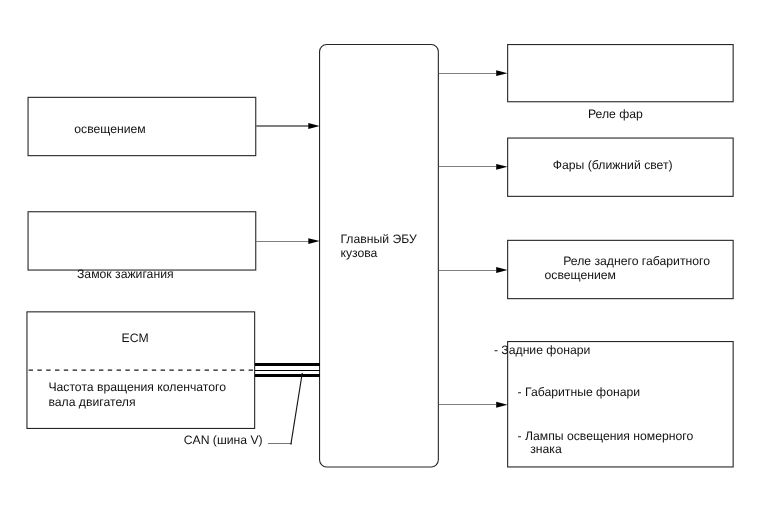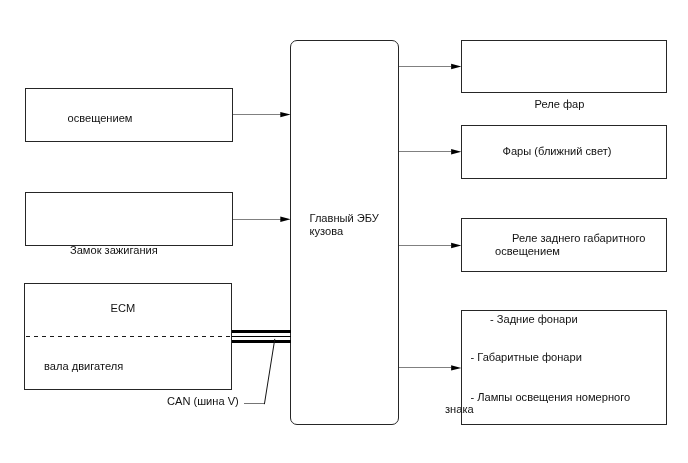--- a/index.html
+++ b/index.html
@@ -16,41 +16,42 @@
 <div id="diagram">
 
   <div class="box" style="left:25px;top:88px;width:208px;height:54px;"></div>
   <div class="txt" style="left:39.5px;top:112px;padding-left:28px;">освещением</div>
 
   <div class="box" style="left:25px;top:192px;width:208px;height:54px;"></div>
   <div class="txt" style="left:70px;top:212px;margin-top:32px;">Замок зажигания</div>
 
   <div class="box" style="left:24px;top:283px;width:208px;height:107px;"></div>
   <div class="txt" style="left:110.5px;top:302px;">ECM</div>
+  <div class="txt" style="left:44px;top:346px;">Частота вращения коленчатого</div>
   <div class="txt" style="left:44px;top:359.5px;">вала двигателя</div>
 
   <div class="box" style="left:290px;top:40px;width:109px;height:385px;border-radius:7px;"></div>
   <div class="txt" style="left:309.5px;top:212px;">Главный ЭБУ</div>
   <div class="txt" style="left:309.5px;top:225px;">кузова</div>
 
   <div class="box" style="left:461px;top:40px;width:206px;height:53px;"></div>
   <div class="txt" style="left:534.5px;top:59.5px;margin-top:38px;">Реле фар</div>
 
   <div class="box" style="left:461px;top:125px;width:206px;height:54px;"></div>
   <div class="txt" style="left:502.5px;top:145px;">Фары (ближний свет)</div>
 
   <div class="box" style="left:461px;top:218px;width:206px;height:54px;"></div>
   <div class="txt" style="left:495px;top:232px;margin-left:17px;">Реле заднего габаритного</div>
   <div class="txt" style="left:495px;top:245px;">освещением</div>
 
   <div class="box" style="left:461px;top:310px;width:206px;height:115px;"></div>
-  <div class="txt" style="left:490px;top:312.5px;">- Задние фонари</div>
+  <div class="txt" style="left:449px;top:312.5px;">- Задние фонари</div>
   <div class="txt" style="left:470.5px;top:390.5px;">- Лампы освещения номерного</div>
   <div class="txt" style="left:470.5px;top:350.5px;">- Габаритные фонари</div>
-  <div class="txt" style="left:445px;top:403px;">знака</div>
+  <div class="txt" style="left:482px;top:403px;">знака</div>
 
   <div class="txt" style="left:167px;top:394.5px;">CAN (шина V)</div>
 
   <svg class="ov" viewBox="0 0 688 463" shape-rendering="crispEdges">
     <g>
       <rect x="233" y="114" width="48" height="1" fill="#808080"></rect>
       <path d="M280.3 111.9 L290.6 114.6 L280.3 117.3 Z" fill="#000" shape-rendering="geometricPrecision"></path>
     </g>
     <g>
       <rect x="233" y="219" width="48" height="1" fill="#808080"></rect>

